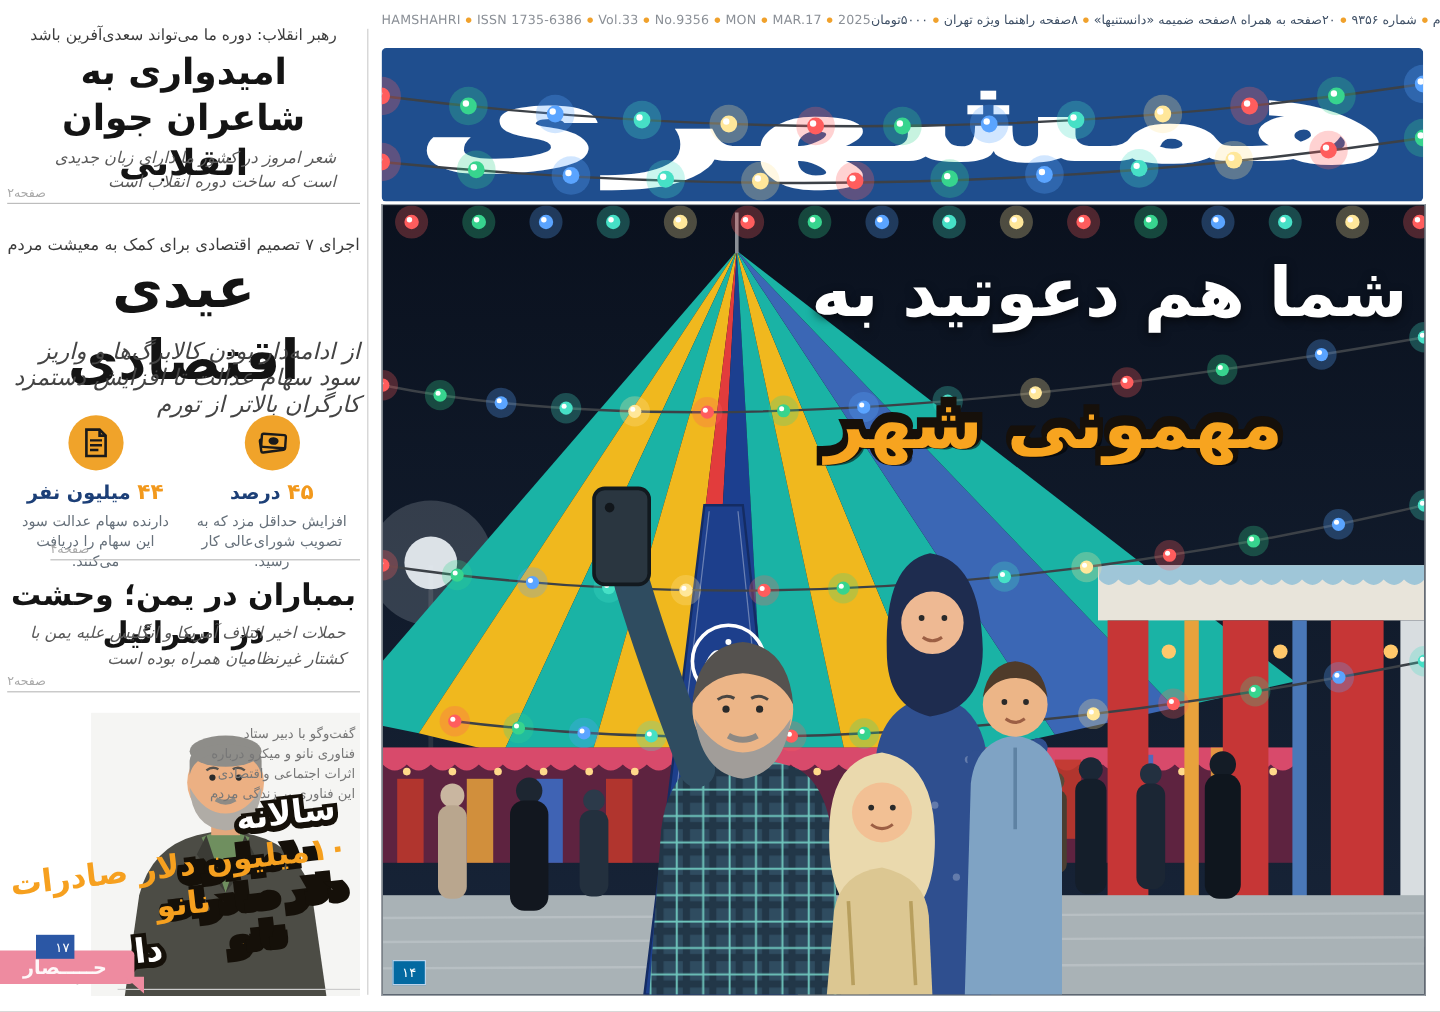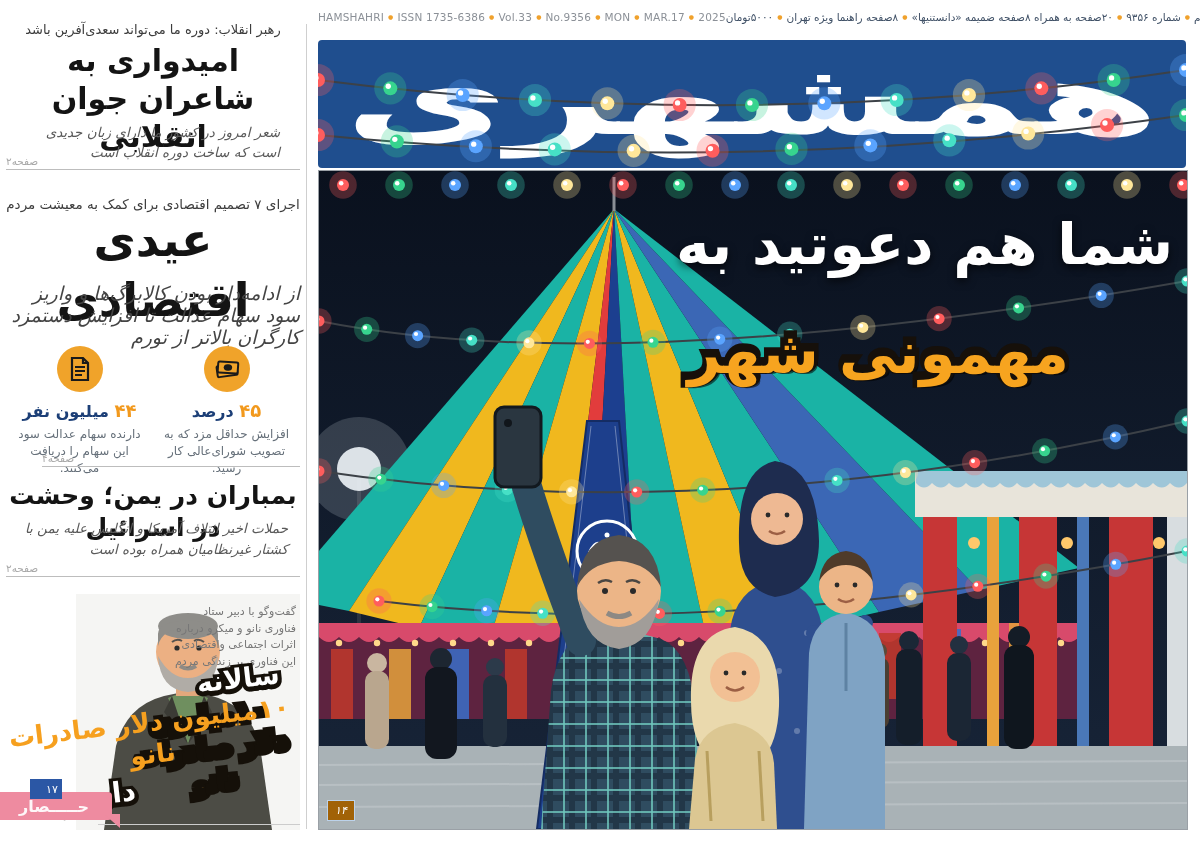--- a/index.html
+++ b/index.html
@@ -25,23 +25,23 @@
   .ph-kicker{position:absolute;top:14px;right:16px;direction:rtl;color:#ffffff;font-weight:bold;
          font-size:17.5px;text-shadow:0 1px 3px rgba(0,0,0,.8);z-index:5;}
   .ph-kicker sup{font-size:9px;}
   .ph-h1{position:absolute;top:44px;right:14px;direction:rtl;color:#ffffff;font-weight:bold;
          font-size:57px;line-height:1.05;text-shadow:0 3px 8px rgba(0,0,0,.65);z-index:5;}
   .ph-h2{position:absolute;top:152px;right:118px;direction:rtl;color:#f7a41f;font-weight:bold;
          font-size:58px;line-height:1.05;z-index:5;}
   .outline{position:relative;z-index:0;}
   .outline::before{content:attr(data-text);position:absolute;inset:0;z-index:-1;
          -webkit-text-stroke:9px #16100a;text-shadow:4px 5px 0 rgba(0,0,0,.55);}
-  .ph-badge{position:absolute;left:8px;bottom:8px;width:26px;height:19px;background:#a16207;
+  .ph-badge{position:absolute;left:8px;bottom:8px;width:26px;height:19px;background:#0369a1;
          border:1px solid #bcd2ea;color:#fff;font-size:11px;display:flex;align-items:center;
-         justify-content:center;z-index:6;font-style:italic;}
+         justify-content:center;z-index:6;}
   
   .leftcol{position:absolute;left:6px;top:0;width:294px;height:679px;direction:rtl;}
   .vdivider{position:absolute;left:306px;top:24px;bottom:14px;width:1px;background:#cfcfcf;}
   .kicker{position:absolute;left:0;right:0;text-align:center;font-size:13px;color:#3c3c3c;}
   .headline{position:absolute;left:0;right:0;text-align:center;font-weight:bold;color:#141414;}
   .subhead{position:absolute;left:0;right:0;text-align:right;color:#5a5a5a;font-style:italic;}
   .pageref{position:absolute;left:0;right:0;border-bottom:1px solid #bdbdbd;padding-bottom:2px;
            text-align:left;font-size:10.5px;color:#a9a9a9;direction:rtl;}
   .pageref span{direction:rtl;unicode-bidi:plaintext;text-align:right;}
   

